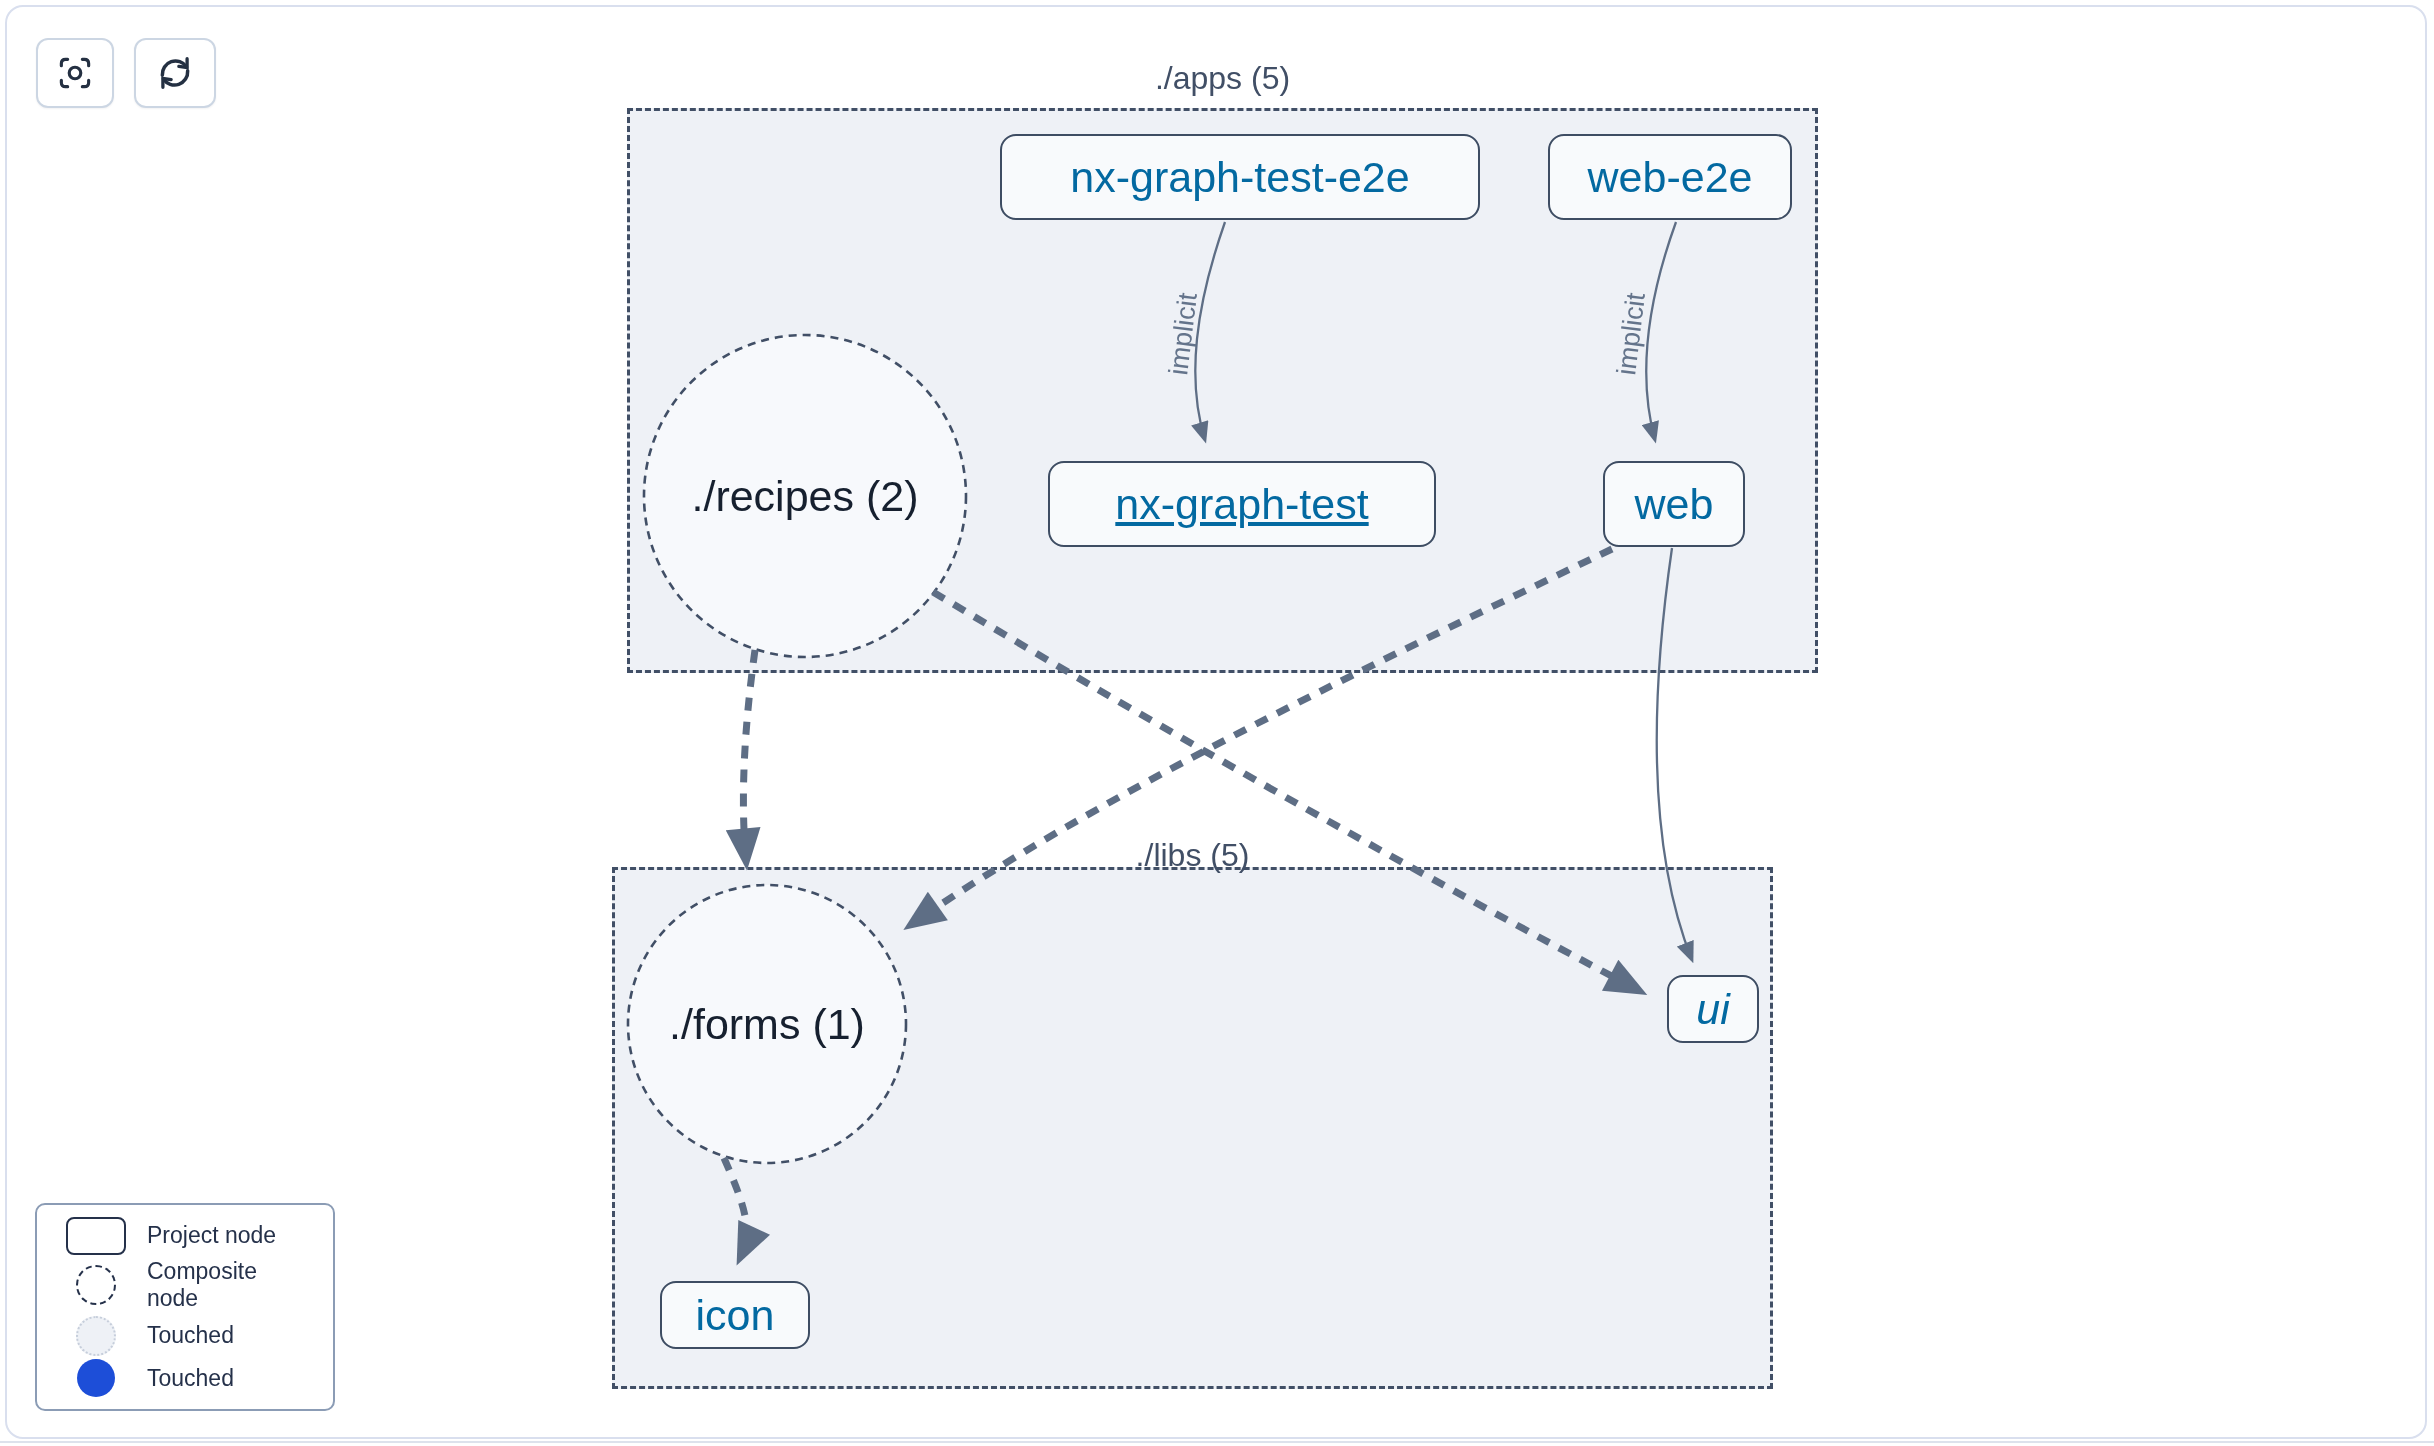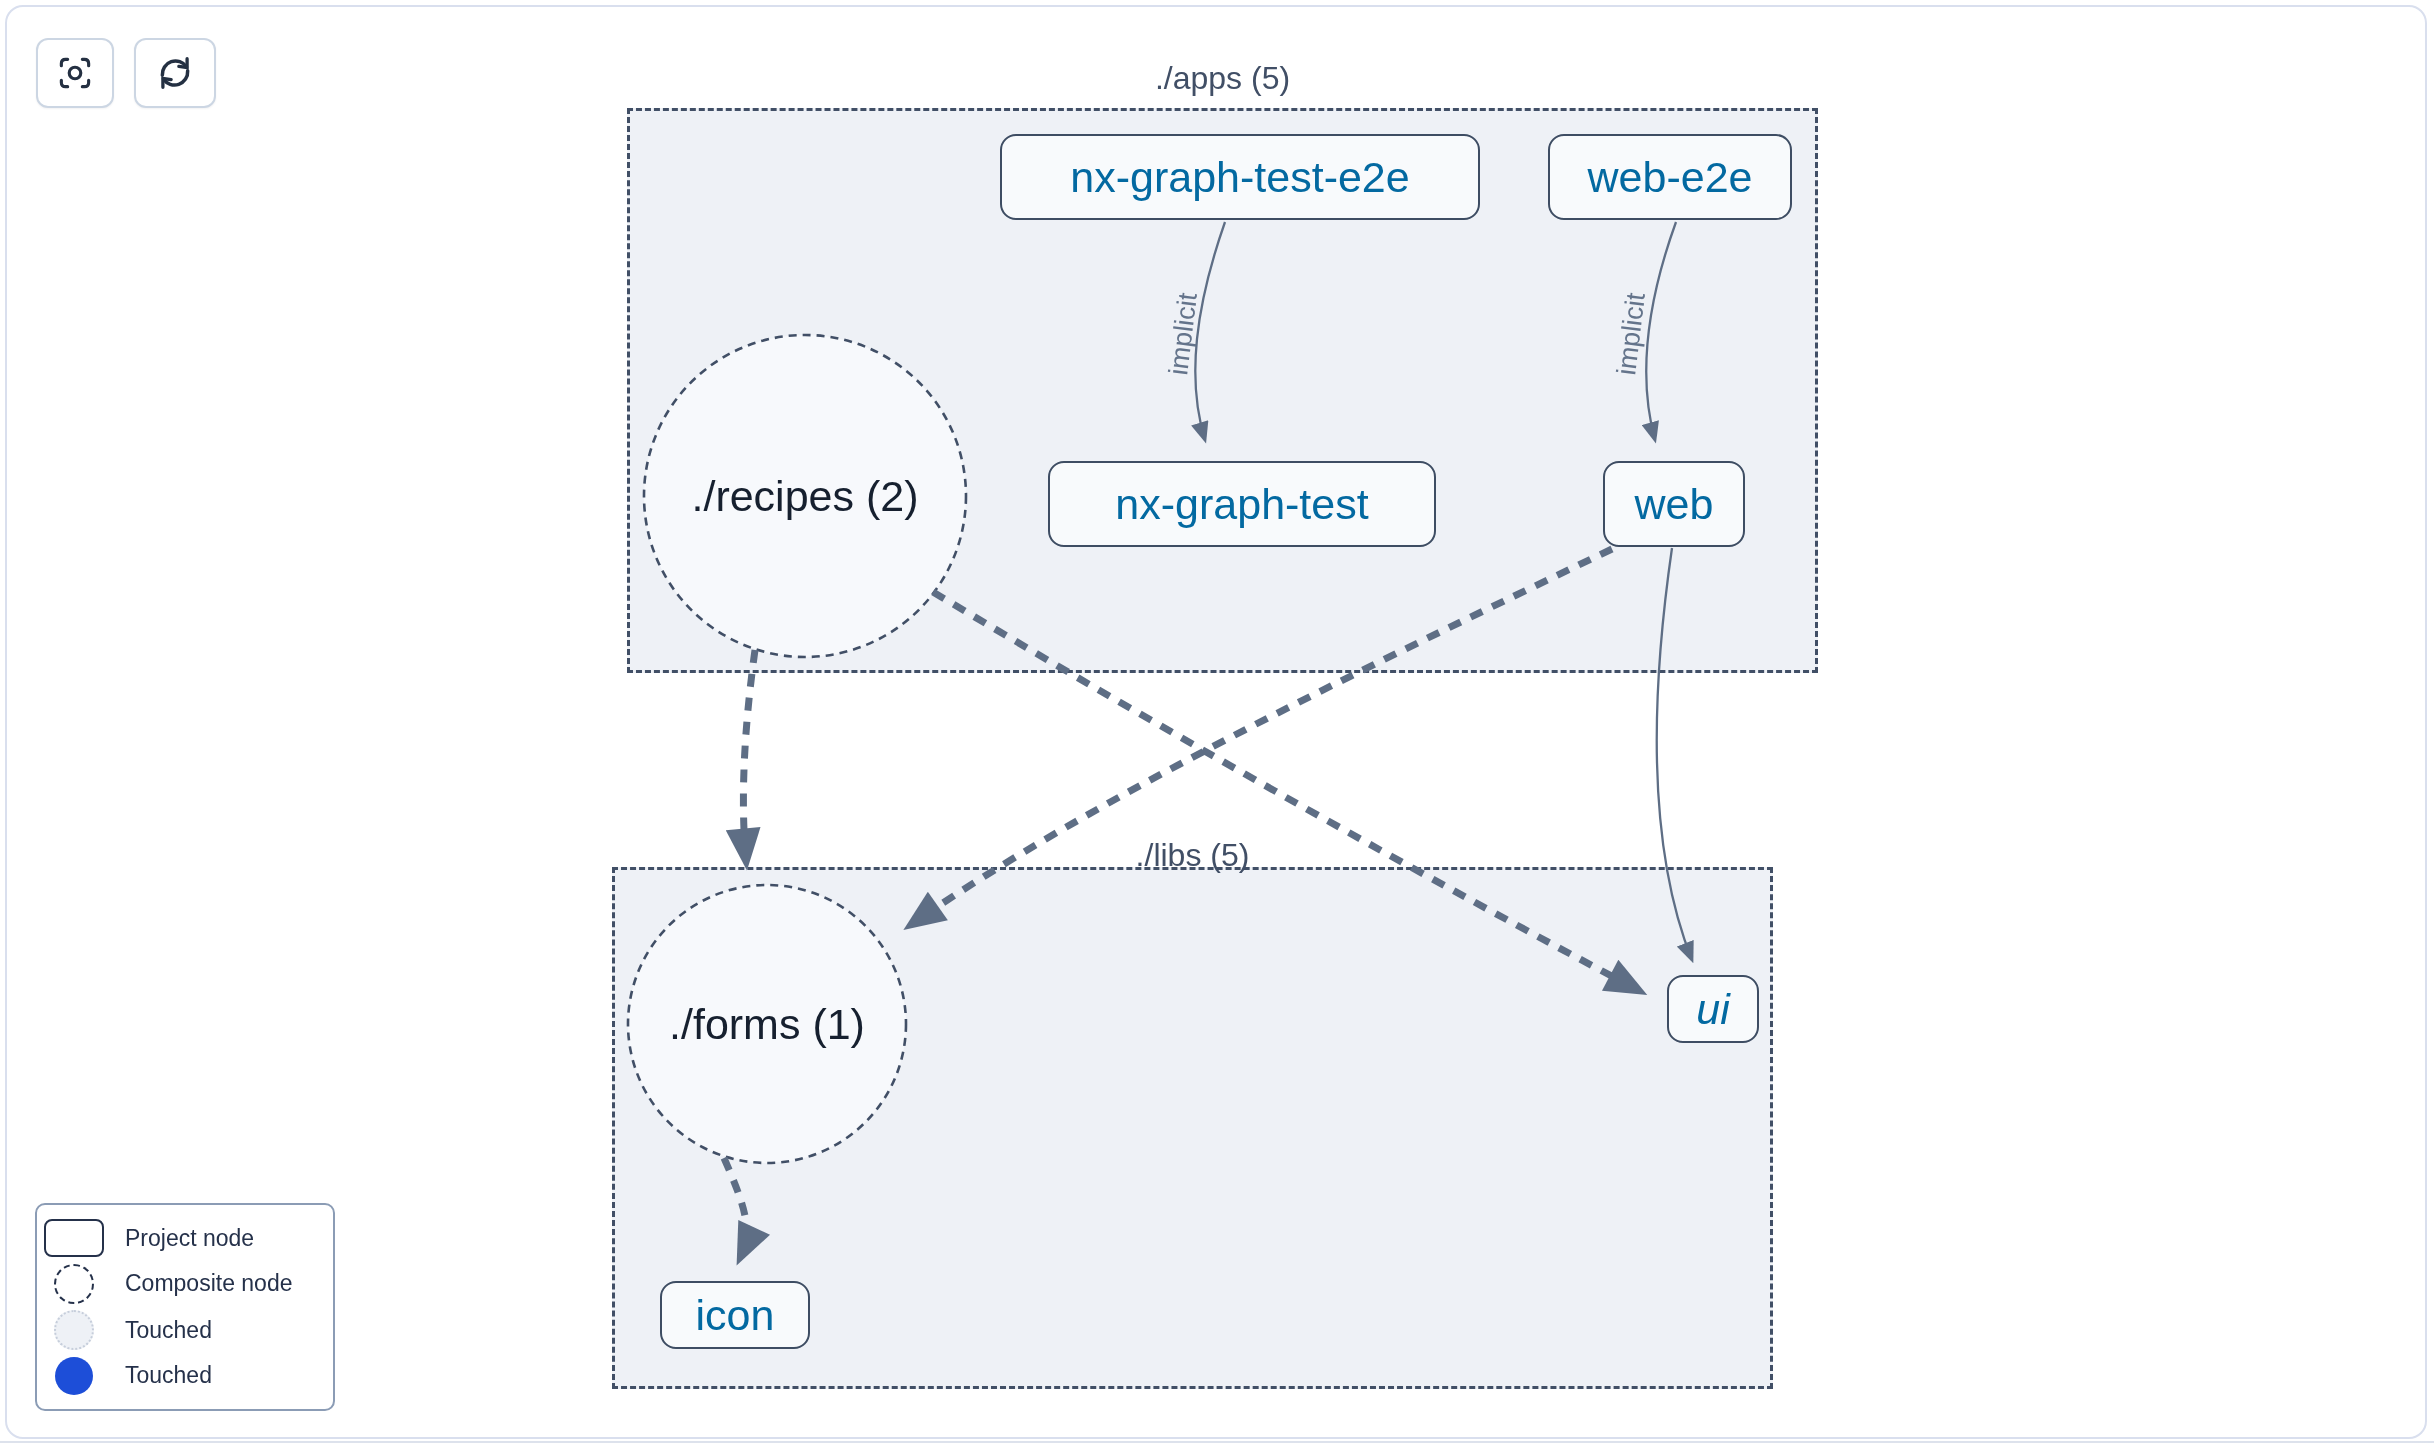--- a/index.html
+++ b/index.html
@@ -43,31 +43,31 @@
 
   
   .node {
     position:absolute; display:flex; align-items:center; justify-content:center;
     background:#f8fafc; border:2.5px solid #3e4d63; border-radius:16px;
     font-size:43px; color:#0369a1; z-index:3; box-sizing:border-box;
     white-space:nowrap; cursor:pointer;
   }
   .n-e2e  { left:1000px; top:134px; width:480px; height:86px; }
   .n-webe2e { left:1548px; top:134px; width:244px; height:86px; }
-  .n-test { left:1048px; top:461px; width:388px; height:86px; }
+  .n-test { left:1048px; top:461px; width:388px; height:86px;text-decoration:underline; }
   .n-web  { left:1603px; top:461px; width:142px; height:86px; }
   .n-ui   { left:1667px; top:975px; width:92px;  height:68px;font-style:italic; }
   .n-icon { left:660px;  top:1281px; width:150px; height:68px; }
 
   
   .legend {
     position:absolute; left:35px; top:1203px; width:300px; height:208px;
     background:#ffffff; border:2px solid #8b9cb5; border-radius:10px;
     box-sizing:border-box; z-index:6; display:flex; flex-direction:column;
-    justify-content:space-evenly; padding:8px 4px;
+    justify-content:space-evenly; padding:8px 26px;
   }
   .legend-row { display:flex; align-items:center; gap:18px; }
   .legend-sym { width:66px; display:flex; align-items:center; justify-content:center; flex:0 0 66px; }
   .legend-label { font-size:23px; color:#25314a; }
   .sym-rect { width:60px; height:38px; border:2.5px solid #25314a; border-radius:8px; background:#fff; box-sizing:border-box; }
   .sym-dashed-circle { width:40px; height:40px; border:2.5px dashed #25314a; border-radius:50%; background:#fff; box-sizing:border-box; }
   .sym-affected { width:40px; height:40px; border:2px dotted #c6cedb; border-radius:50%; background:#eef1f6; box-sizing:border-box; }
   .sym-touched { width:38px; height:38px; border-radius:50%; }
 </style>
 </head>

